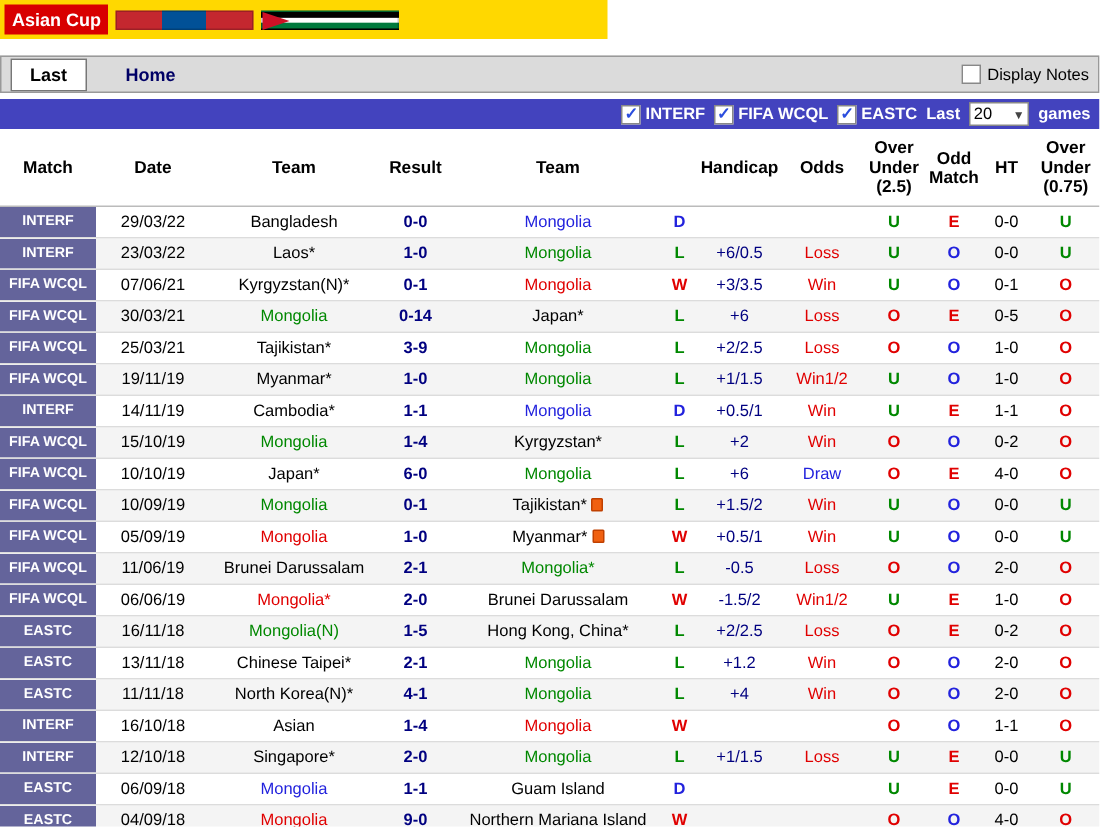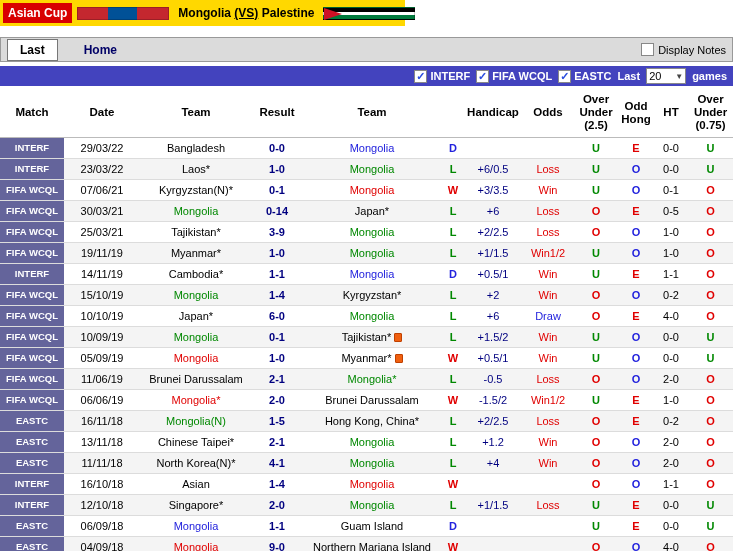--- a/index.html
+++ b/index.html
@@ -51,21 +51,20 @@
   td.odds { font-weight:normal; }
   .card-icon { display:inline-block; width:8px; height:9px; background:#F06010; border:1px solid #C04000;
     margin-left:3px; vertical-align:middle; border-radius:1px; }
 </style>
 </head>
 <body>
 
 <div class="topbar">
   <span class="league-badge">Asian Cup</span>
   <span class="flag flag-mn"></span>
-  <span class="match-title"><b>Mongolia</b> <u>(VS)</u> <b>Palestine</b></span>
   <span class="flag flag-ps">
       <span class="tri"></span>
     </span>
 </div>
 
 <div class="toolbar">
   <span class="tab active">Last</span>
   <span class="tab link">Home</span>
   <span class="right-group">
     <span class="cb"></span>
@@ -113,21 +112,21 @@
       <tr id="thead-row">
         <th>Match</th>
         <th>Date</th>
         <th>Team</th>
         <th>Result</th>
         <th>Team</th>
         <th></th>
         <th>Handicap</th>
         <th>Odds</th>
         <th>Over Under (2.5)</th>
-        <th>Odd Hong</th>
+        <th>Odd Match</th>
         <th>HT</th>
         <th>Over Under (0.75)</th>
       </tr>
     </thead>
   <tbody id="tbody">
       <tr>
         <td class="mtype">INTERF</td>
         <td class="date">29/03/22</td>
         <td class="team" style="color: rgb(0, 0, 0);">Bangladesh</td>
         <td class="result">0-0</td>

